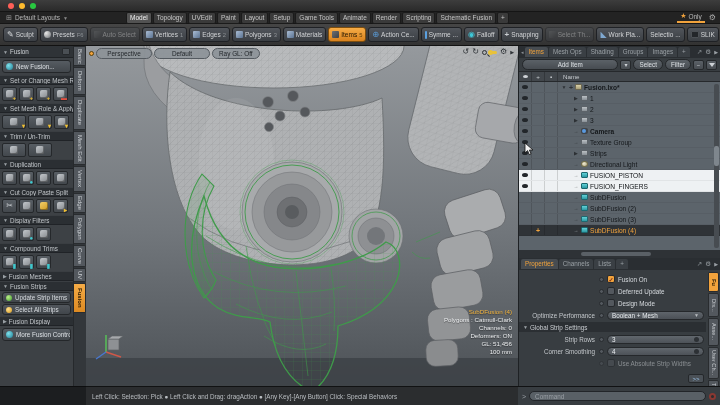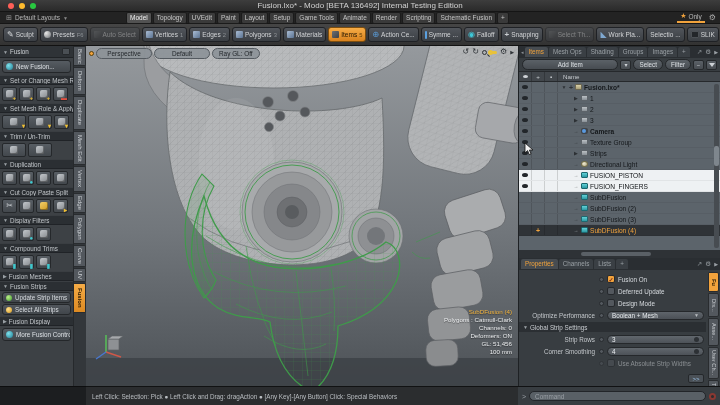--- a/index.html
+++ b/index.html
@@ -177,21 +177,20 @@
 <body>
 
 <div id="app">
 
   <div class="titlebar">
     <div class="lights">
       <span class="light l-r"></span>
       <span class="light l-y"></span>
       <span class="light l-g"></span>
     </div>
-    <span>Fusion.lxo* - Modo [BETA 136492] Internal Testing Edition</span>
   </div>
 
   <div class="layoutbar">
     <div class="lb-left">
       <span class="lb-grid">⊞</span>
       <span>Default Layouts</span>
       <span class="lb-car">▼</span>
     </div>
     <div class="lb-tabs">
       <span class="lb-tab active">Model</span>

